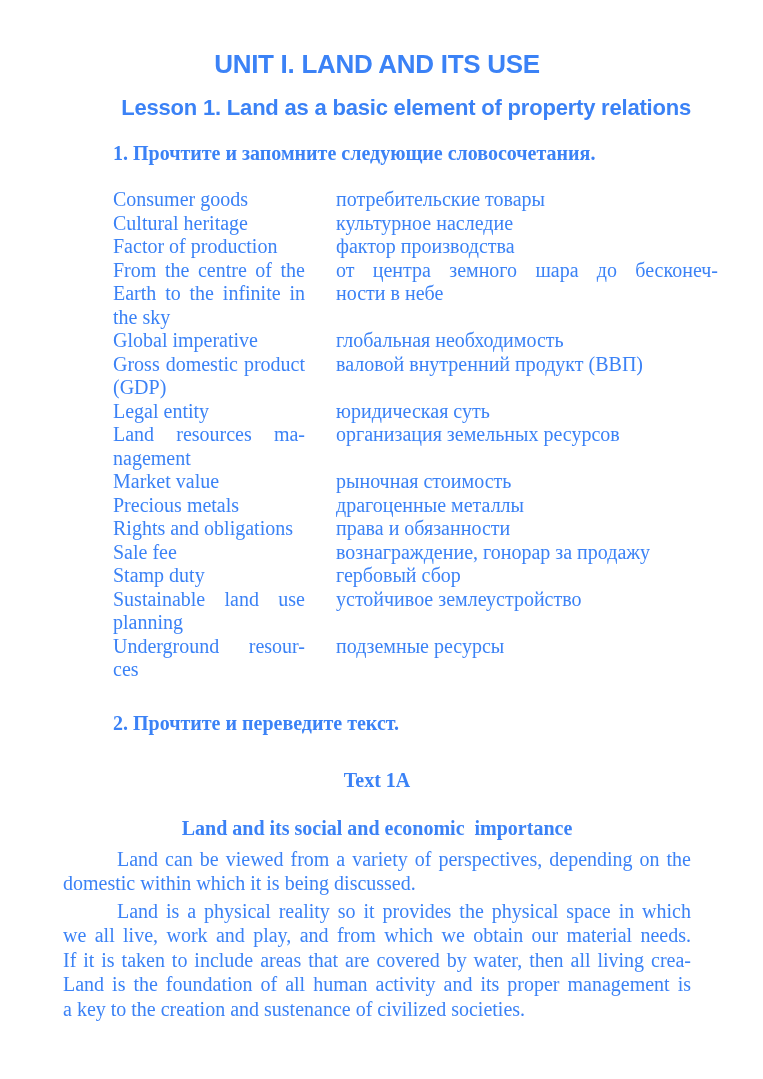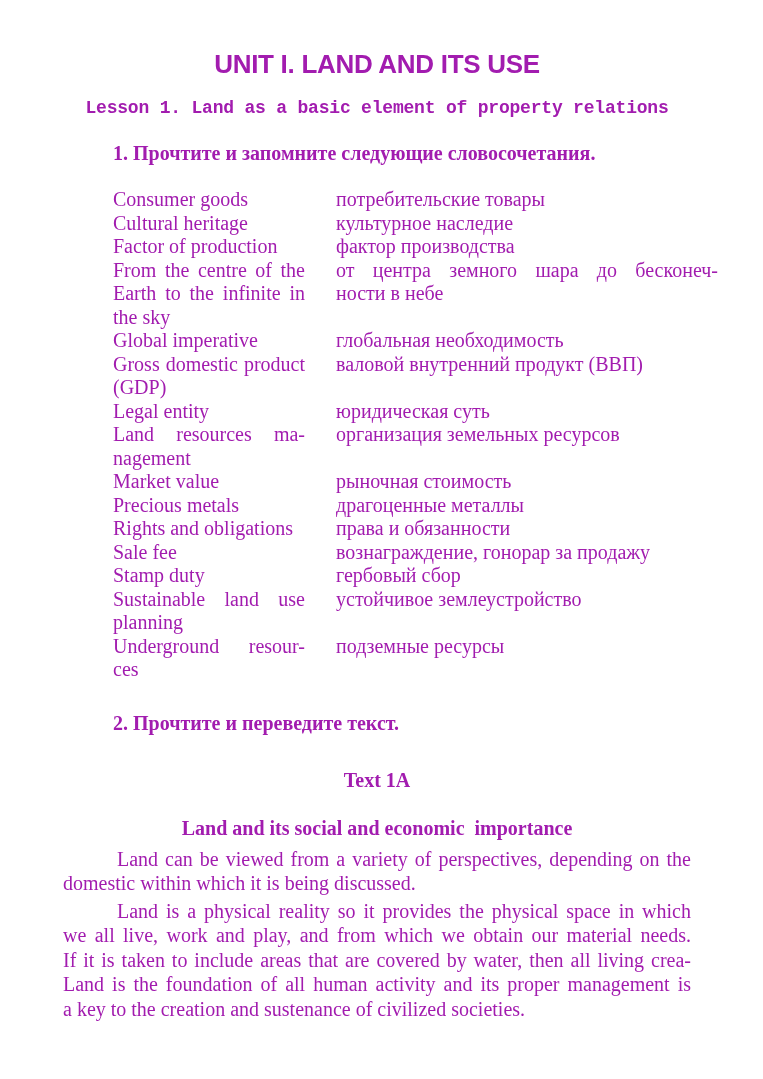--- a/index.html
+++ b/index.html
@@ -3,44 +3,44 @@
 <meta charset="utf-8">
 <style>
   * { margin: 0; padding: 0; box-sizing: border-box; }
   html, body { background: #888; }
   .page {
     position: relative;
     width: 763px;
     height: 1079px;
     margin: 0 auto;
     background: #ffffff;
-    color: #a21caf;
+    color: #3b82f6;
     font-family: "Liberation Serif", "DejaVu Serif", serif;
     overflow: hidden;
   }
   .content {
     padding-left: 63px;
     padding-right: 72px;
   }
   .unit-title {
     margin-top: 48px;
     font-family: "Liberation Sans", "DejaVu Sans", sans-serif;
     font-weight: bold;
     font-size: 26px;
     line-height: 32px;
     text-align: center;
     letter-spacing: -0.3px;
   }
   .lesson-title {
     margin-top: 14px;
-    font-family: Liberation Mono, monospace;
-    font-weight: bold;
-    font-size: 18px;
+    font-family: Liberation Sans, sans-serif;
+    font-weight: bold;
+    font-size: 22px;
     line-height: 28px;
-    text-align: center;
+    text-align: right;
     letter-spacing: -0.2px;
   }
   .exercise-heading {
     font-weight: bold;
     font-size: 20px;
     line-height: 26px;
     padding-left: 50px;
   }
   .ex1 { margin-top: 18px; }
   .ex2 { margin-top: 28px; }

